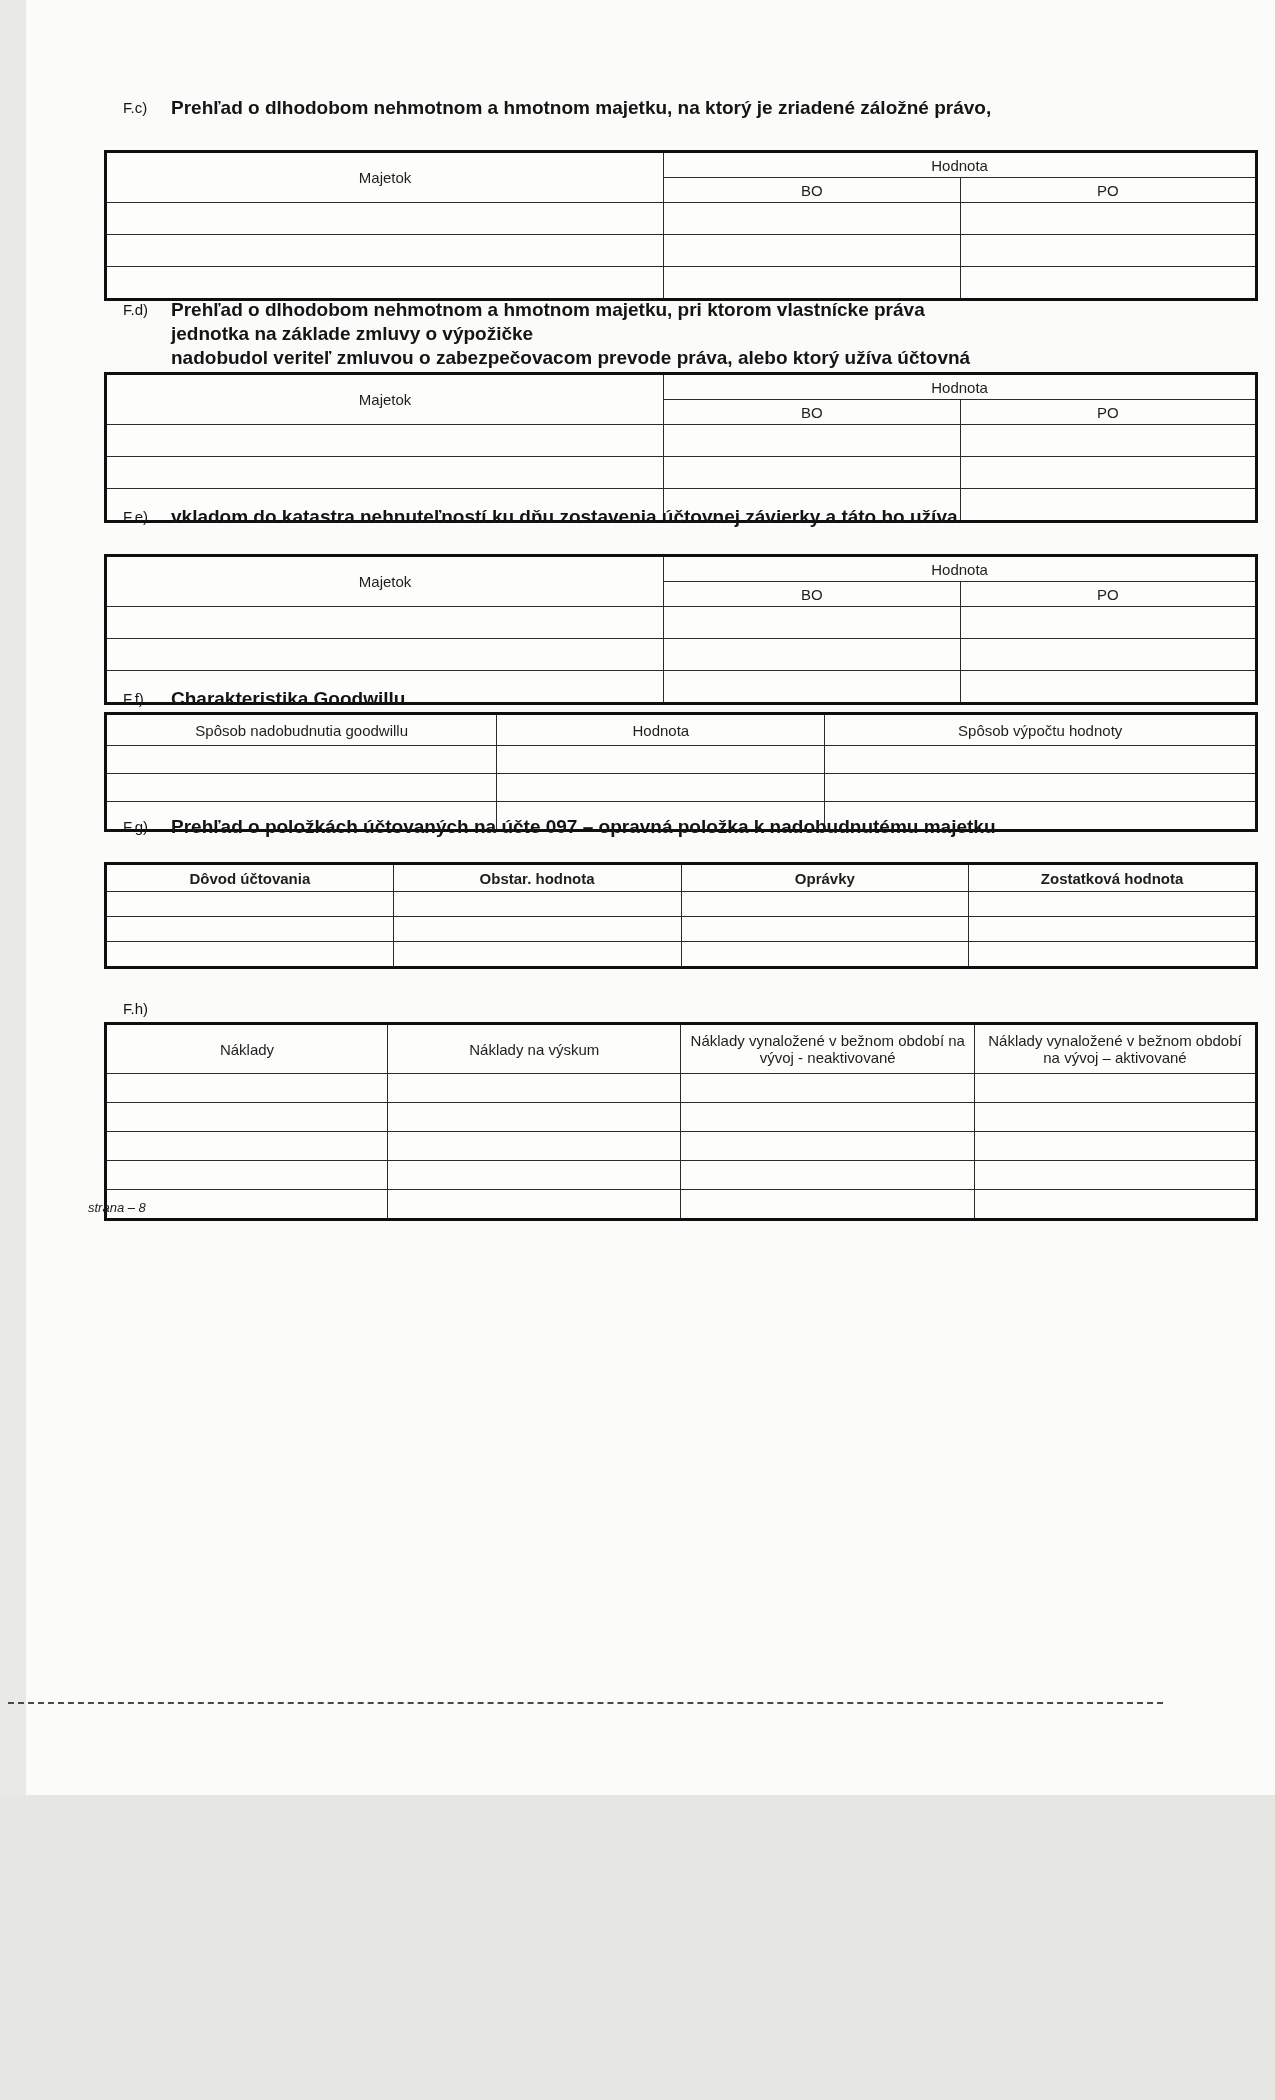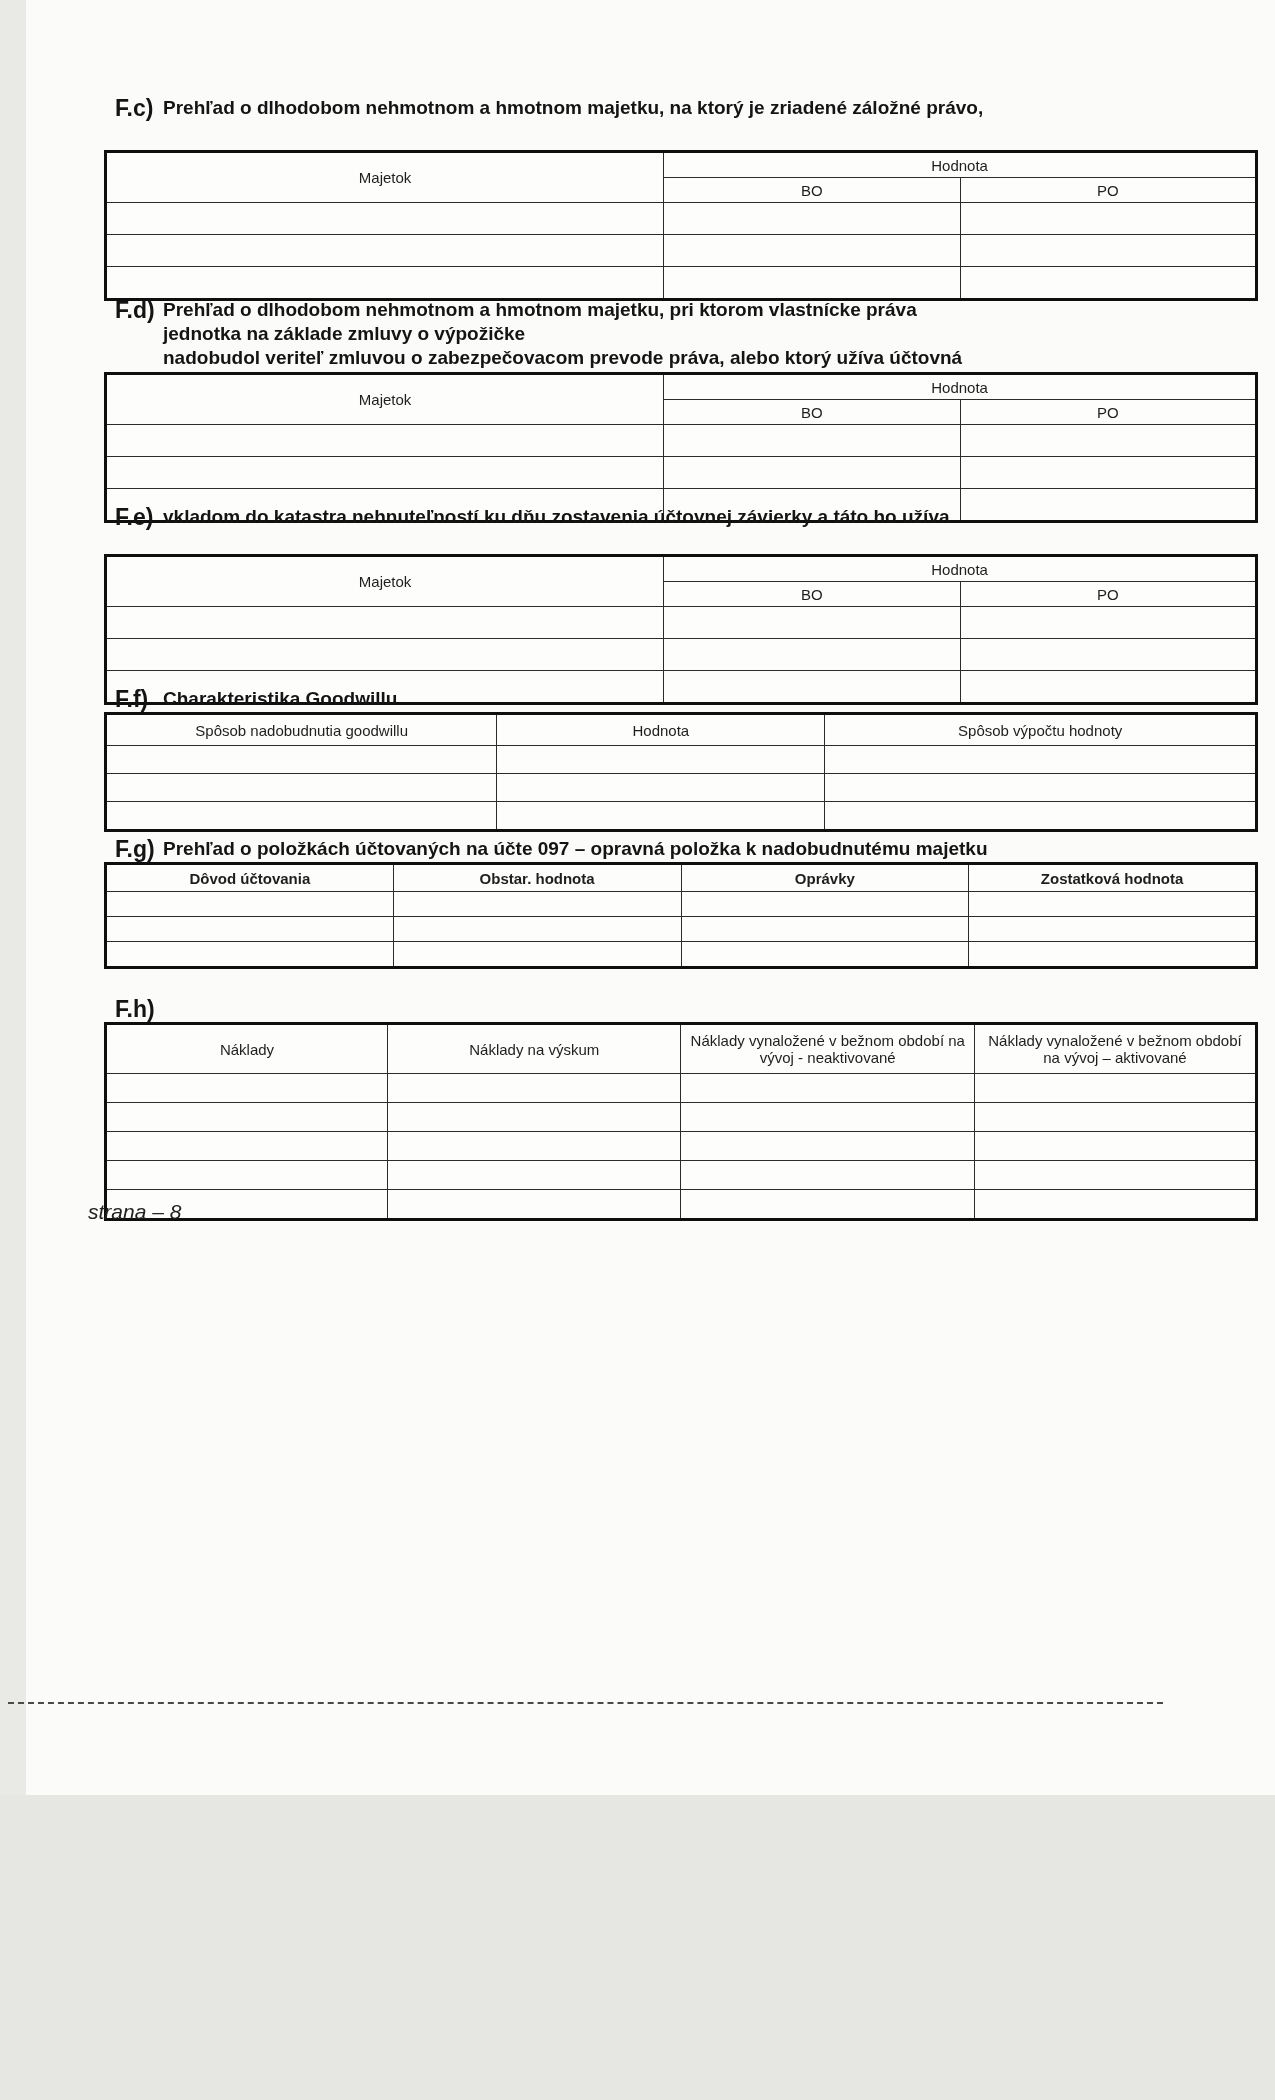--- a/index.html
+++ b/index.html
@@ -6,21 +6,21 @@
   .scan{
     position:relative;width:1275px;height:2100px;margin:0 auto;
     background:#fbfbfa;overflow:hidden;
     font-family:"Liberation Sans", sans-serif;color:#141414;
   }
   .edge-left{position:absolute;left:0;top:0;width:26px;height:1795px;background:#e9e9e6;}
   .scan-bottom{position:absolute;left:0;top:1795px;width:1275px;height:305px;background:#e6e6e3;}
   .dashed-line{position:absolute;left:8px;top:1702px;width:1155px;height:0;border-top:2px dashed #4a4a4a;}
 
   .sec-head{position:absolute;left:115px;width:1020px;display:flex;}
-  .head-label{flex:0 0 48px;font-weight:bold;font-size:23px;line-height:24px;}
+  .head-label{flex:0 0 48px;font-weight:normal;font-size:15px;line-height:24px;margin-left:8px;}
   .head-title{font-weight:bold;font-size:19px;line-height:24px;}
   .head-title div{white-space:nowrap;}
 
   table.tbl{
     position:absolute;left:104px;width:1154px;
     border-collapse:collapse;table-layout:fixed;background:#fdfdfc;
     border:3px solid #0f0f0f;
   }
   table.tbl td{
     border:1px solid #2b2b2b;
@@ -36,21 +36,21 @@
 
   .opravna td.hrow{height:22px;font-weight:bold;}
   .opravna tr.empty td{height:20px;}
 
   .vyskum td.hrow{height:44px;}
   .vyskum td.hleft{text-align:center;font-size:15px;line-height:17px;padding:2px 8px;}
   .vyskum tr.empty td{height:24px;}
 
   .page-footer{
     position:absolute;left:88px;top:1200px;
-    font-size:21px;font-style:italic;color:#222;
+    font-size:13px;font-style:italic;color:#222;
   }
 </style>
 </head>
 <body>
 
 <div class="scan">
   <div class="edge-left"></div>
 
   <div class="sec-head" style="top:96px">
     <div class="head-label">F.c)</div>
@@ -200,21 +200,21 @@
           <td></td>
         </tr>
       <tr class="empty">
           <td></td>
           <td></td>
           <td></td>
         </tr>
     </tbody>
   </table>
 
-  <div class="sec-head" style="top:837px">
+  <div class="sec-head" style="top:815px">
     <div class="head-label">F.g)</div>
     <div class="head-title">
       <div>Prehľad o položkách účtovaných na účte 097 – opravná položka k nadobudnutému majetku</div>
     </div>
   </div>
   <table class="tbl opravna" style="top:862px">
     <colgroup>
         <col style="width:25%">
         <col style="width:25%">
         <col style="width:25%">

